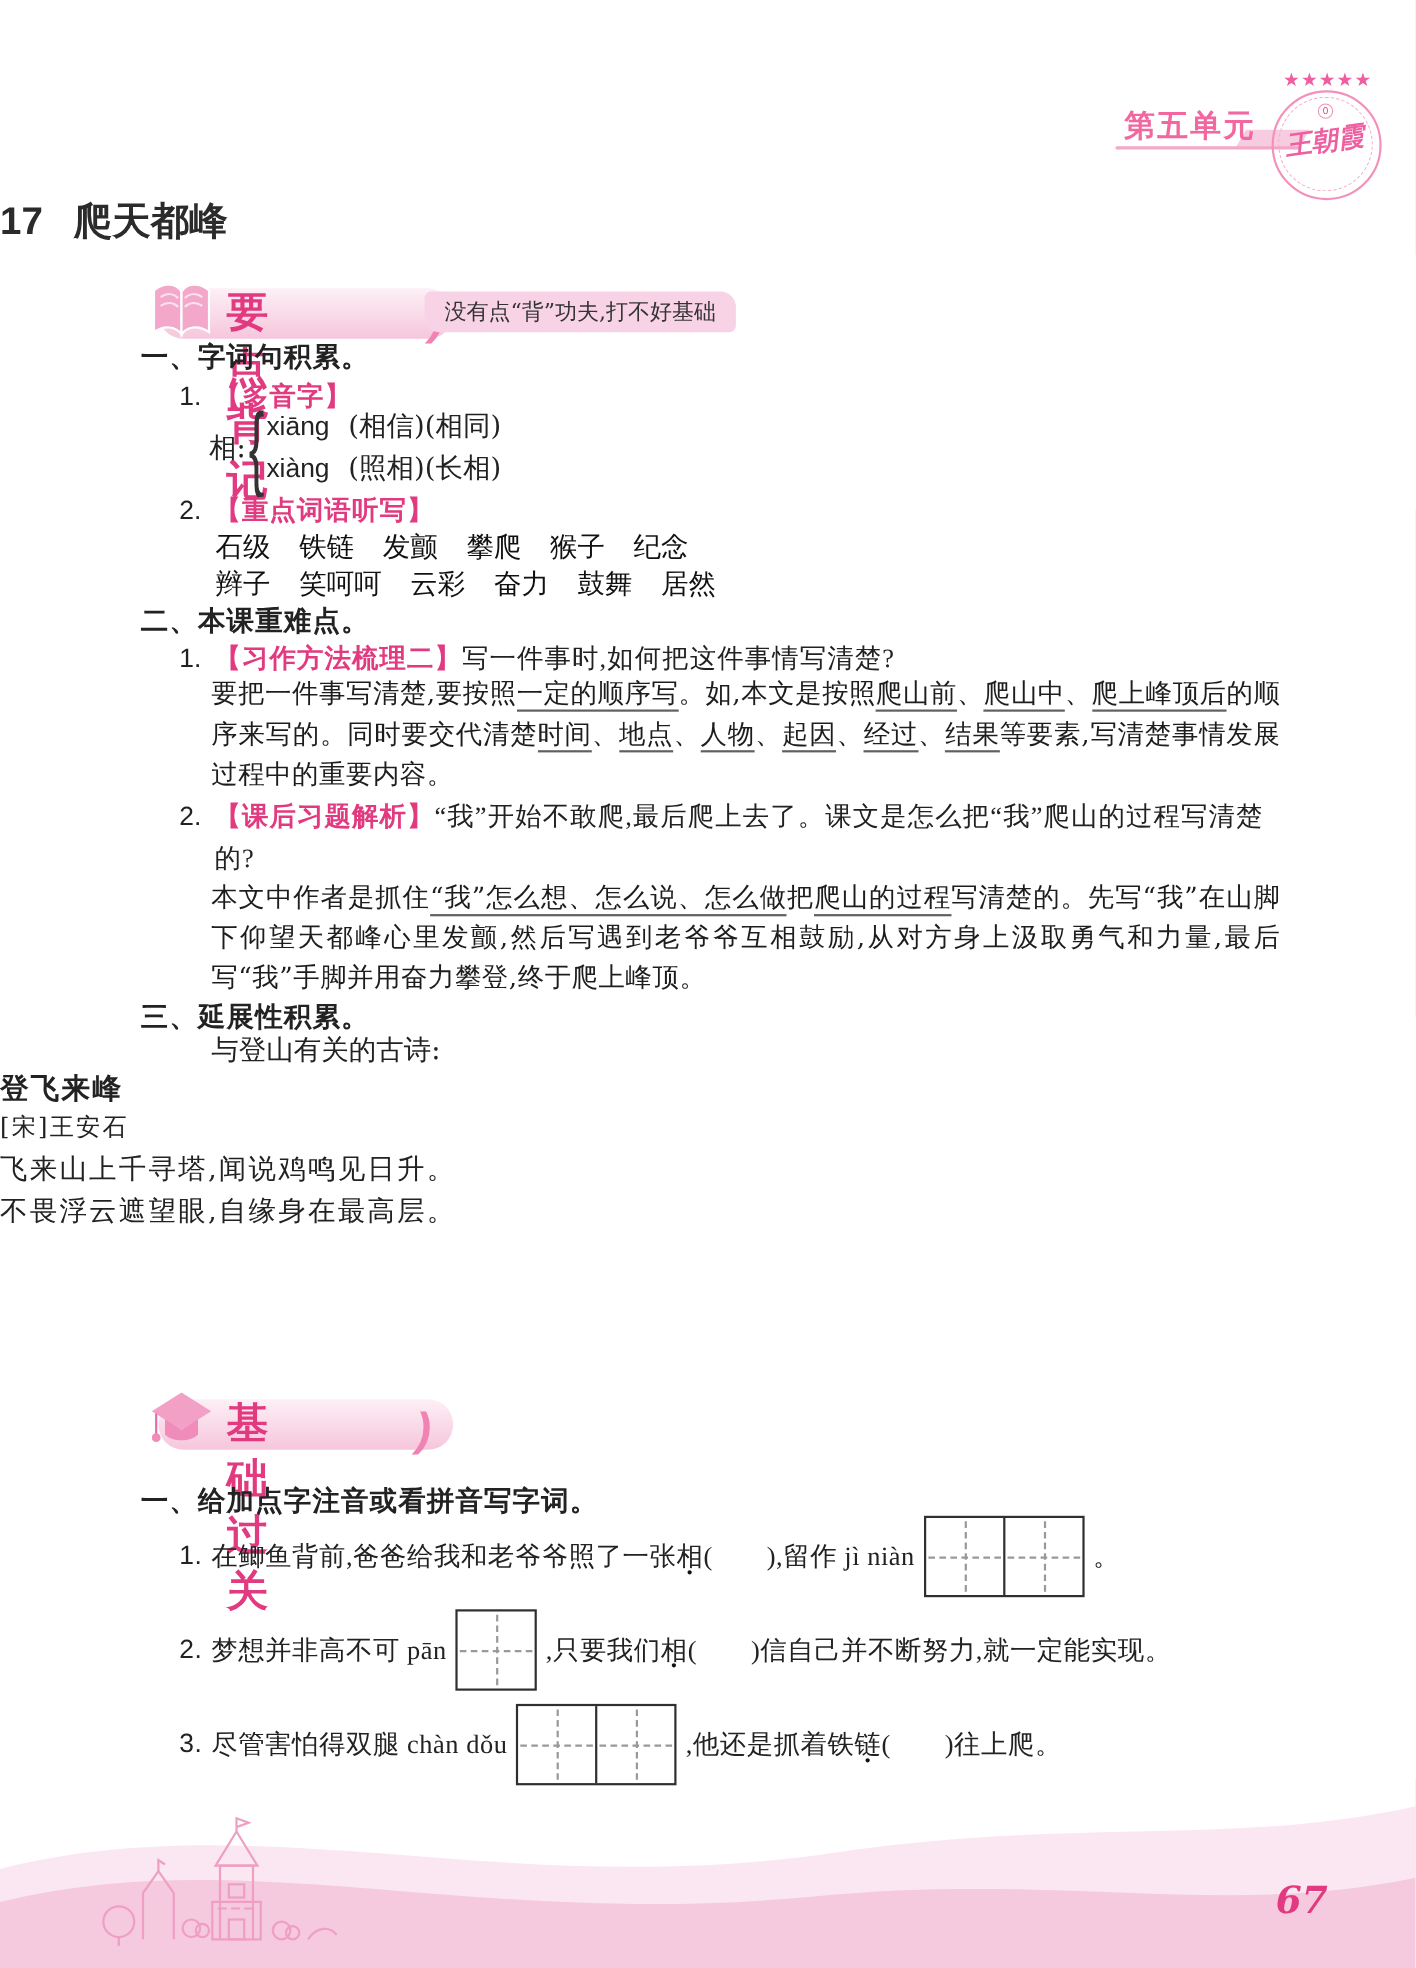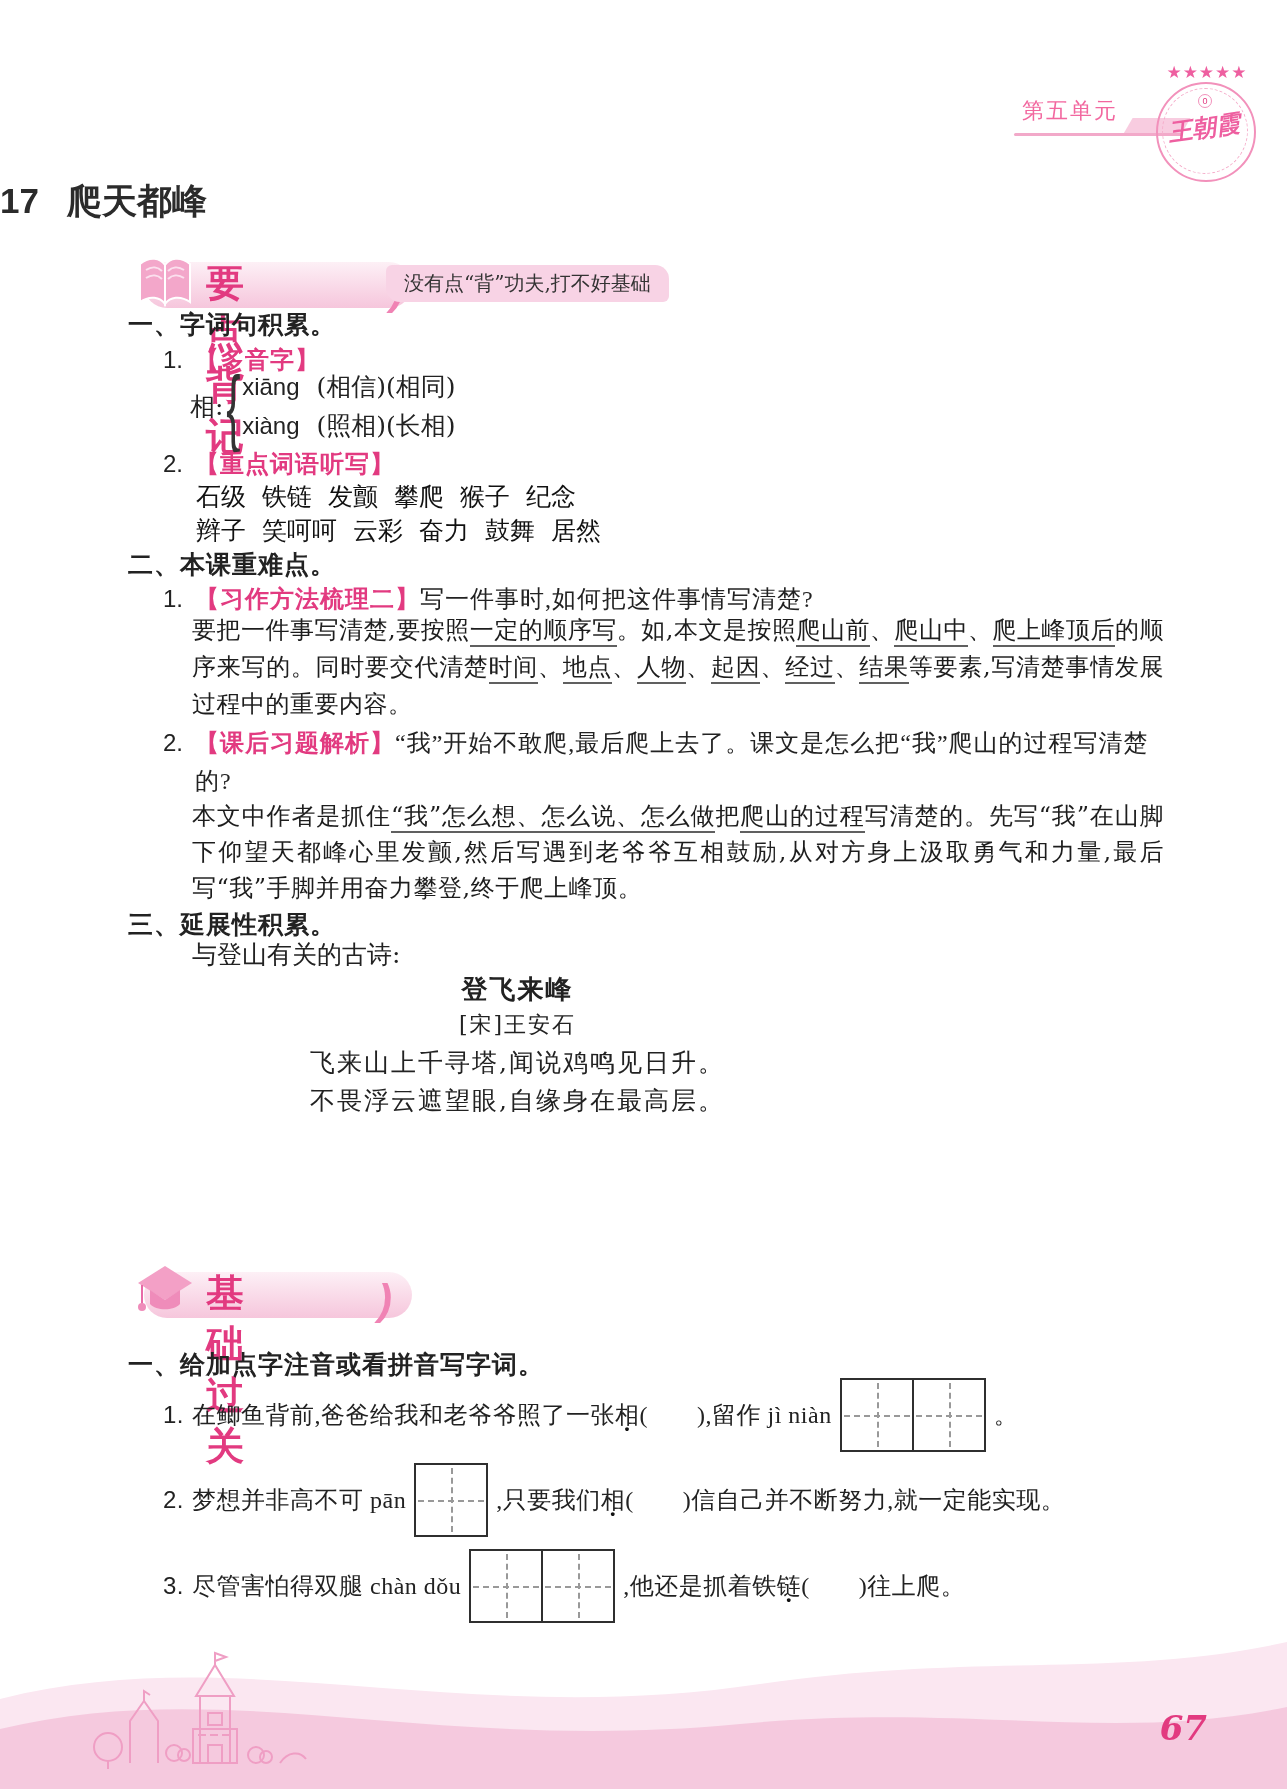--- a/index.html
+++ b/index.html
@@ -1,20 +1,20 @@
 <!DOCTYPE html>
 <html><head>
 <meta charset="utf-8">
 <style>
   html,body{margin:0;padding:0;background:#e9e9e9;}
   .page{position:relative;width:1287px;height:1789px;margin:0 auto;background:#ffffff;overflow:hidden;
         font-family:"Liberation Sans",sans-serif;color:#222;}
 
   
-  .unit{position:absolute;left:1022px;top:96px;font-size:22px;font-weight:normal;color:#f2679f;letter-spacing:2px;}
+  .unit{position:absolute;left:1022px;top:96px;font-size:28px;font-weight:bold;color:#f2679f;letter-spacing:2px;}
   .unit-para{position:absolute;left:1128px;top:118px;width:58px;height:16px;background:#f8cce0;transform:skewX(-30deg);}
   .unit-line{position:absolute;left:1014px;top:133px;width:168px;height:3px;background:#f2a9c9;border-radius:2px;}
   .stamp{position:absolute;left:1146px;top:64px;width:122px;height:110px;}
   .stamp .stars{position:absolute;top:-2px;left:0;width:100%;text-align:center;color:#ee5fa0;font-size:17px;letter-spacing:1px;}
   .stamp .ring{position:absolute;left:10px;top:18px;width:96px;height:96px;border:2px solid #f291bb;border-radius:50%;}
   .stamp .ring2{position:absolute;left:16px;top:24px;width:84px;height:84px;border:1px dashed #f5aecb;border-radius:50%;}
   .stamp .sname{position:absolute;left:10px;top:48px;width:96px;text-align:center;color:#ee5fa0;
                 font-family:"DejaVu Serif",serif;font-style:italic;font-size:24px;font-weight:bold;transform:rotate(-8deg);}
   .stamp .sdot{position:absolute;left:52px;top:30px;width:12px;height:12px;border:1px solid #f291bb;border-radius:50%;color:#e23a80;font-size:9px;line-height:12px;text-align:center;}
 
@@ -49,24 +49,24 @@
   .para .u{border-bottom:2px solid #606060;padding-bottom:1px;}
 
   
   .dy{left:190px;display:flex;align-items:center;}
   .dy-char{font-family:"DejaVu Serif",serif;font-size:25px;}
   .dy-brace{font-size:86px;font-weight:100;color:#333;transform:scaleX(0.5);margin:0 -6px 0 -4px;line-height:76px;}
   .dy-lines{display:flex;flex-direction:column;gap:6px;font-size:24px;}
   .dy-lines .py{font-family:"Liberation Sans",sans-serif;margin-right:17px;}
   .dy-lines .kai{font-size:25px;}
 
-  .words{left:196px;display:flex;gap:16px;font-family:"DejaVu Serif",serif;font-size:25px;color:#111;}
-
-  
-  .center{left:0;width:1035px;text-align:center;}
+  .words{left:196px;display:flex;gap:26px;font-family:"DejaVu Serif",serif;font-size:25px;color:#111;}
+
+  
+  .center{left:0;width:1035px;text-align:left;}
   .poem-title{font-size:26px;font-weight:bold;letter-spacing:2px;}
   .poem-author{font-family:"DejaVu Serif",serif;font-size:22px;letter-spacing:2px;}
   .poem-line{font-family:"DejaVu Serif",serif;font-size:25px;letter-spacing:2px;}
 
   
   .qrow{position:absolute;left:163px;display:flex;align-items:center;font-size:24px;
         font-family:"Liberation Serif",serif;letter-spacing:0.5px;white-space:nowrap;}
   .qrow .qno{font-family:"Liberation Sans",sans-serif;margin-right:8px;}
   .qrow .dot{position:relative;}
   .qrow .dot::after{content:"·";position:absolute;left:50%;transform:translateX(-50%);bottom:-15px;

